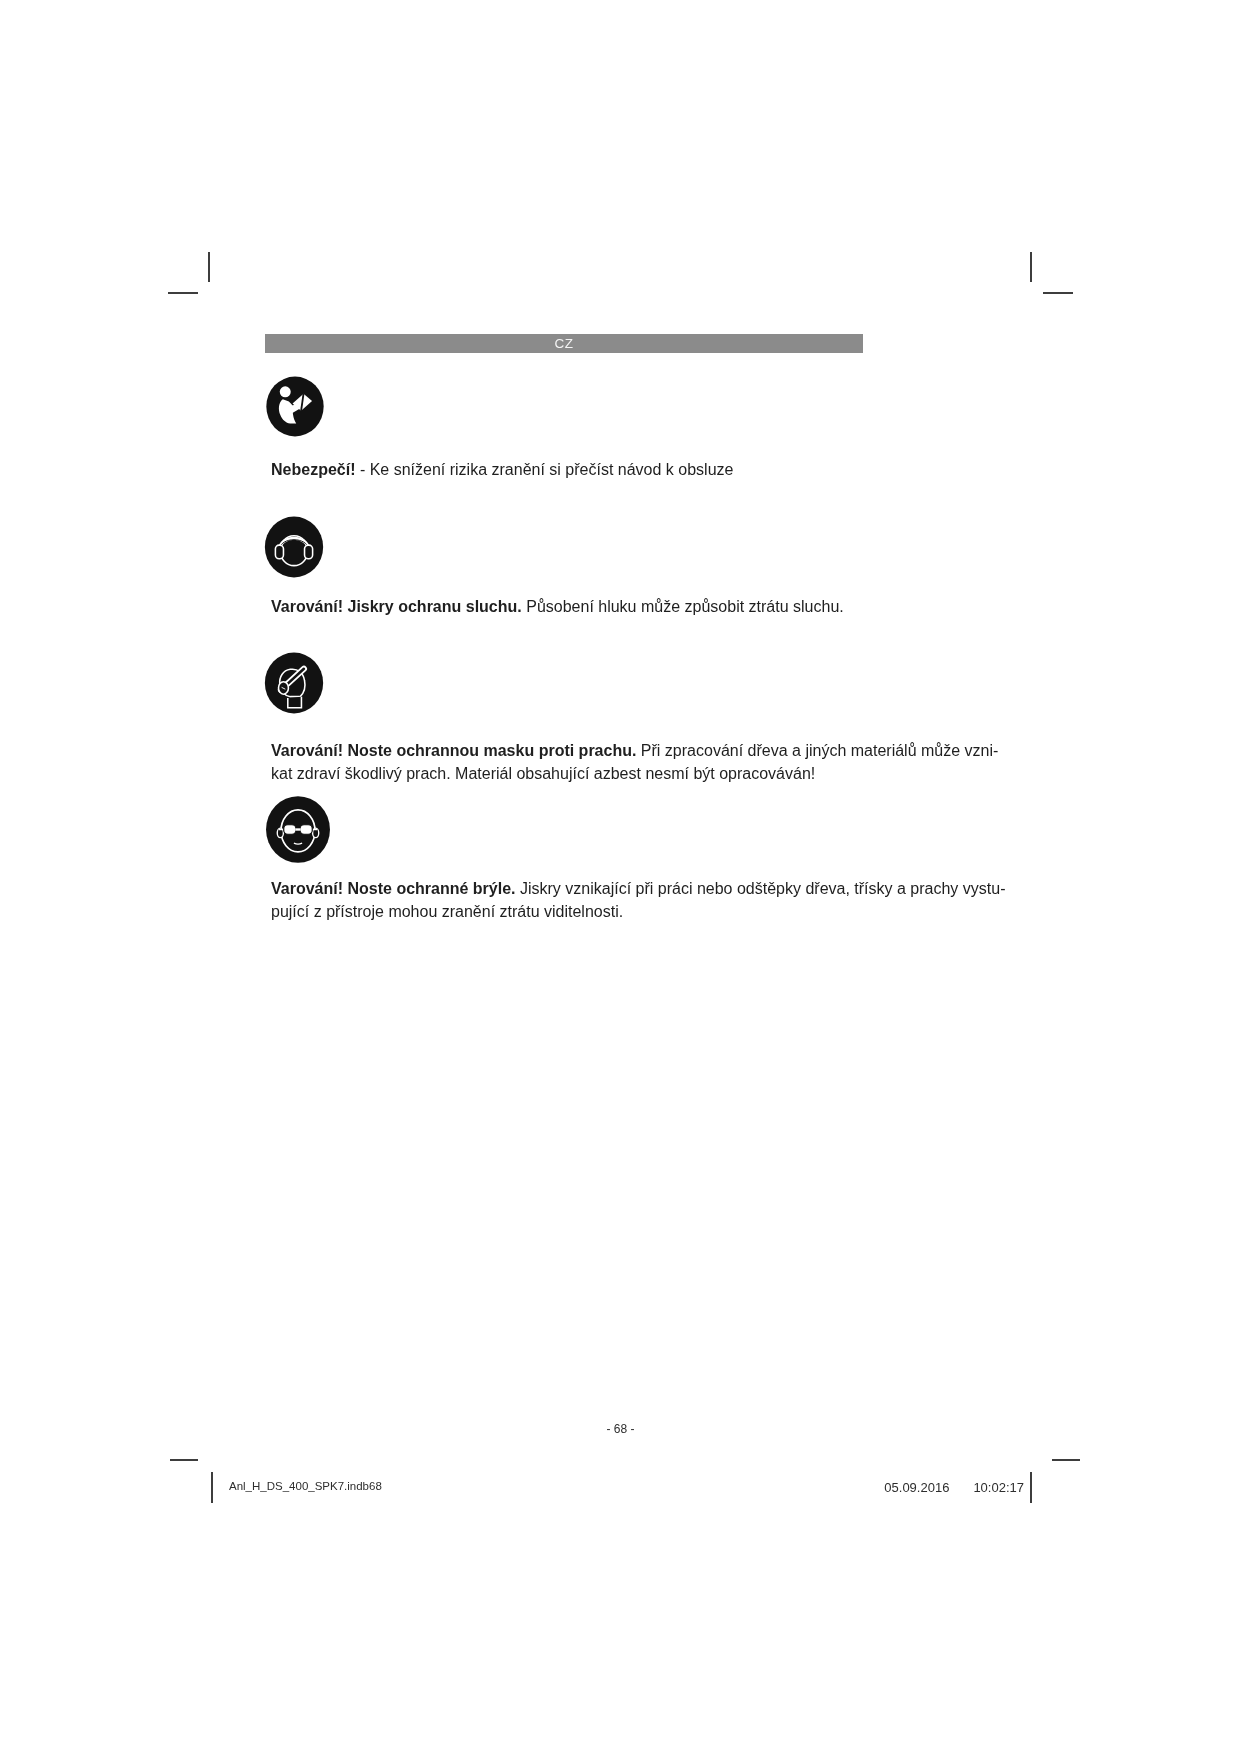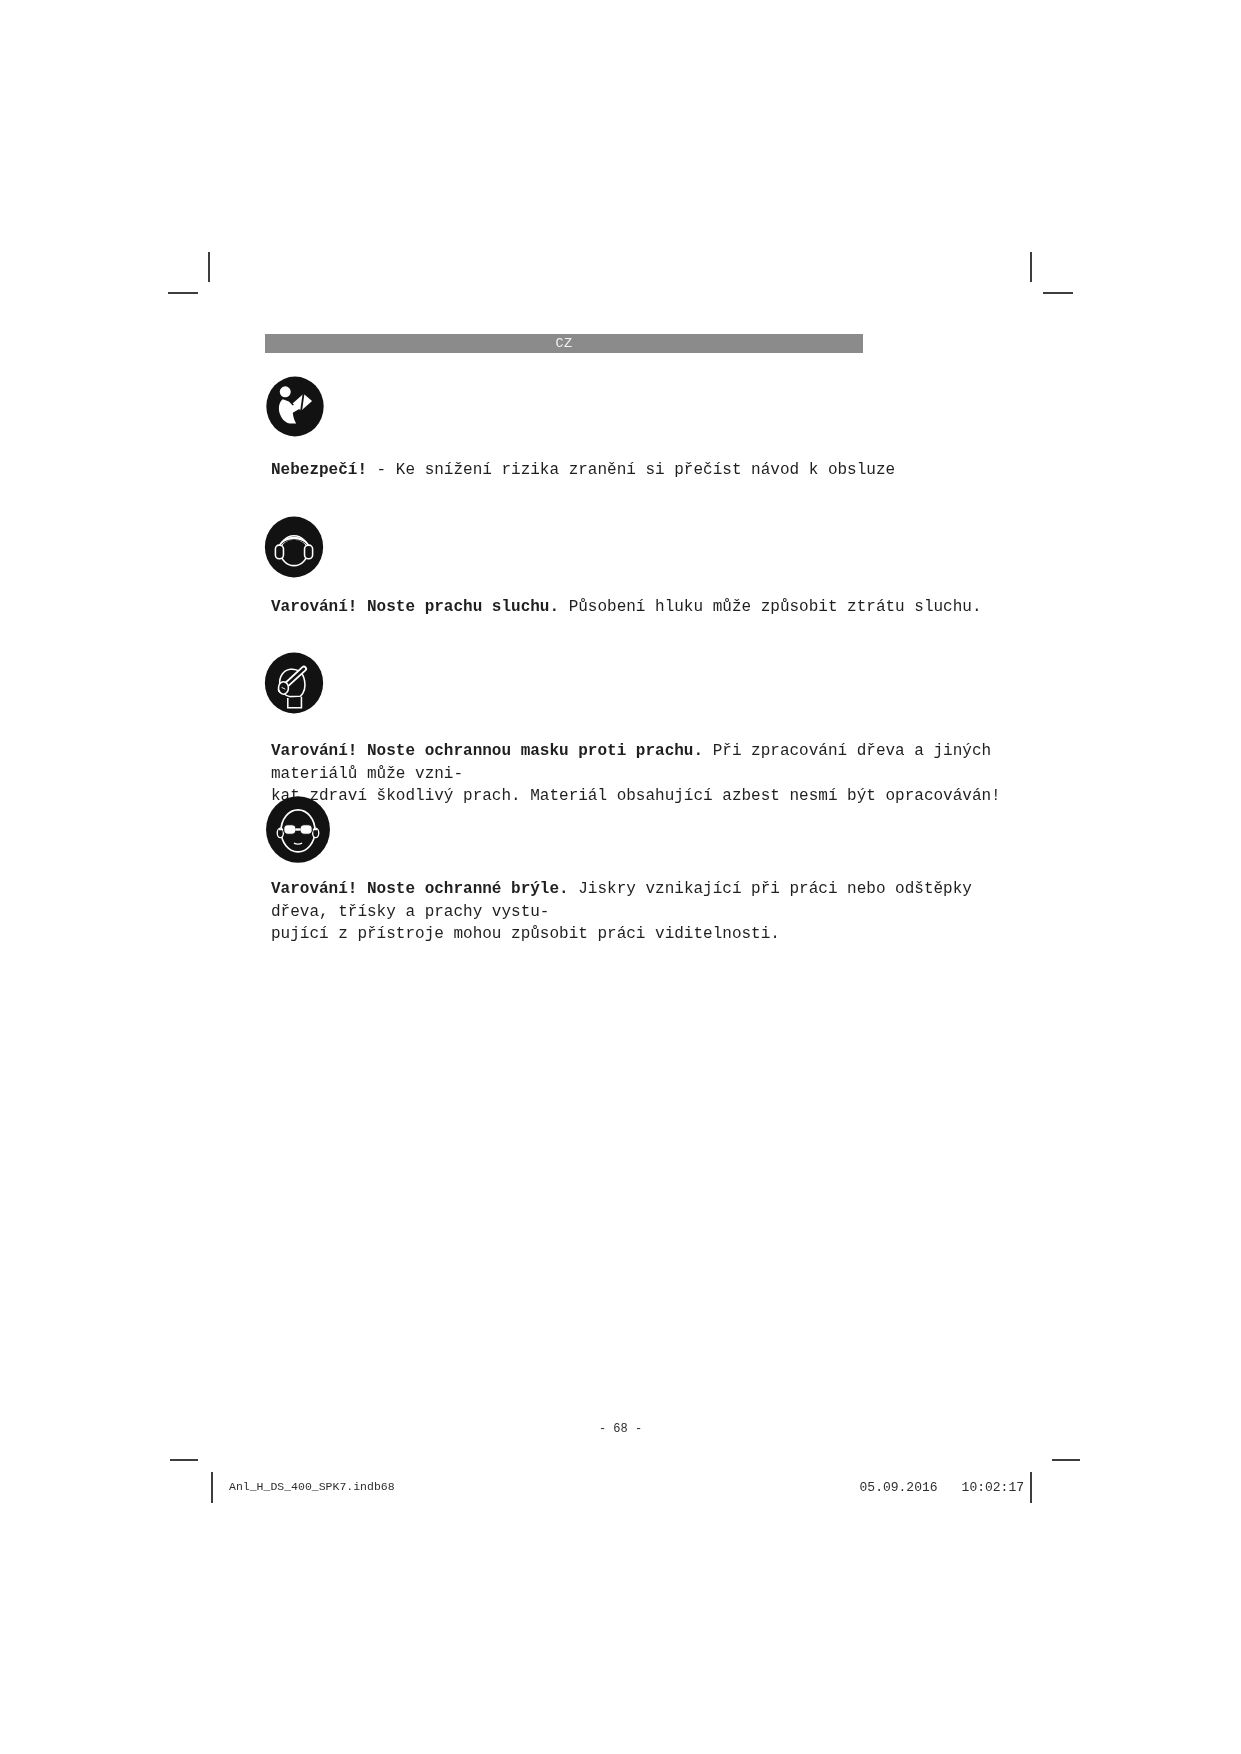--- a/index.html
+++ b/index.html
@@ -1,20 +1,20 @@
 <!DOCTYPE html>
 <html><head>
 <meta charset="utf-8">
 <style>
   html,body{margin:0;padding:0;background:#ffffff;}
   #page{
     position:relative;
     width:1241px;height:1754px;
     background:#ffffff;
-    font-family:Liberation Mono, monospace;
+    font-family:Liberation Sans, sans-serif;
     color:#1f1f1f;
     overflow:hidden;
   }
   
   .mark{position:absolute;background:#3d3d3d;}
   
   #cz-bar{
     position:absolute;left:265px;top:334px;width:598px;height:19px;
     background:#8b8b8b;color:#f4f4f4;
     font-size:13.5px;line-height:19px;text-align:center;
@@ -78,21 +78,21 @@
     <svg viewBox="0 0 100 100" aria-hidden="true">
       <ellipse cx="50" cy="50" rx="47" ry="49" fill="#121212"></ellipse>
       <path d="M50 32 C36 32 28 43 28 56 C28 70 38 80 50 80 C62 80 72 70 72 56 C72 43 64 32 50 32 Z" fill="#121212" stroke="#fff" stroke-width="2.5"></path>
       <path d="M27 54 C27 30 73 30 73 54" fill="none" stroke="#fff" stroke-width="5"></path>
       <path d="M27 54 C27 33 73 33 73 54" fill="none" stroke="#121212" stroke-width="1.5"></path>
       <rect x="20" y="47" width="13" height="22" rx="6" fill="#121212" stroke="#fff" stroke-width="2.5"></rect>
       <rect x="67" y="47" width="13" height="22" rx="6" fill="#121212" stroke="#fff" stroke-width="2.5"></rect>
     </svg>
   </div>
   <p class="warn-text" style="top:588px;">
-    <span class="warn-line"><b>Varování! Noste prachu sluchu.</b><span> Působení hluku může způsobit ztrátu sluchu.</span></span>
+    <span class="warn-line"><b>Varování! Jiskry ochranu sluchu.</b><span> Působení hluku může způsobit ztrátu sluchu.</span></span>
     <span class="warn-line"></span>
   </p>
 
   <div class="warn-icon" style="left:263px;top:652px;width:62px;height:62px;">
     <svg viewBox="0 0 100 100" aria-hidden="true">
       <ellipse cx="50" cy="50" rx="47" ry="49" fill="#121212"></ellipse>
       <path d="M44 28 C32 30 26 40 27 52 C28 62 34 70 44 72 L60 72 C66 66 69 56 67 46 C65 34 56 26 44 28 Z" fill="#121212" stroke="#fff" stroke-width="2.5"></path>
       <path d="M29 61 L66 27" stroke="#fff" stroke-width="10" stroke-linecap="round" fill="none"></path>
       <path d="M29 61 L66 27" stroke="#121212" stroke-width="4" stroke-linecap="round" fill="none"></path>
       <ellipse cx="33" cy="58" rx="8" ry="10" fill="#121212" stroke="#fff" stroke-width="2.5"></ellipse>
@@ -113,21 +113,21 @@
       <ellipse cx="76" cy="55" rx="4.5" ry="7" fill="#121212" stroke="#fff" stroke-width="2"></ellipse>
       <path d="M29 50 L22 50 M71 50 L78 50" stroke="#fff" stroke-width="2.5" fill="none"></path>
       <rect x="29" y="43" width="18" height="14" rx="6" fill="#fff" stroke="#121212" stroke-width="1.8"></rect>
       <rect x="53" y="43" width="18" height="14" rx="6" fill="#fff" stroke="#121212" stroke-width="1.8"></rect>
       <path d="M46 50 L54 50" stroke="#fff" stroke-width="3.5" fill="none"></path>
       <path d="M44 70 Q50 73 56 70" stroke="#fff" stroke-width="2" fill="none"></path>
     </svg>
   </div>
   <p class="warn-text" style="top:870px;">
     <span class="warn-line"><b>Varování! Noste ochranné brýle.</b><span> Jiskry vznikající při práci nebo odštěpky dřeva, třísky a prachy vystu-</span></span>
-    <span class="warn-line">pující z přístroje mohou způsobit práci viditelnosti.</span>
+    <span class="warn-line">pující z přístroje mohou zranění ztrátu viditelnosti.</span>
   </p>
 
   <div id="page-number">- 68 -</div>
 
   <div class="mark" style="left:170px;top:1459px;width:28px;height:2px;"></div>
   <div class="mark" style="left:211px;top:1472px;width:2px;height:31px;"></div>
   <div class="mark" style="left:1030px;top:1472px;width:2px;height:31px;"></div>
   <div class="mark" style="left:1052px;top:1459px;width:28px;height:2px;"></div>
 
   <div id="footer-left">

